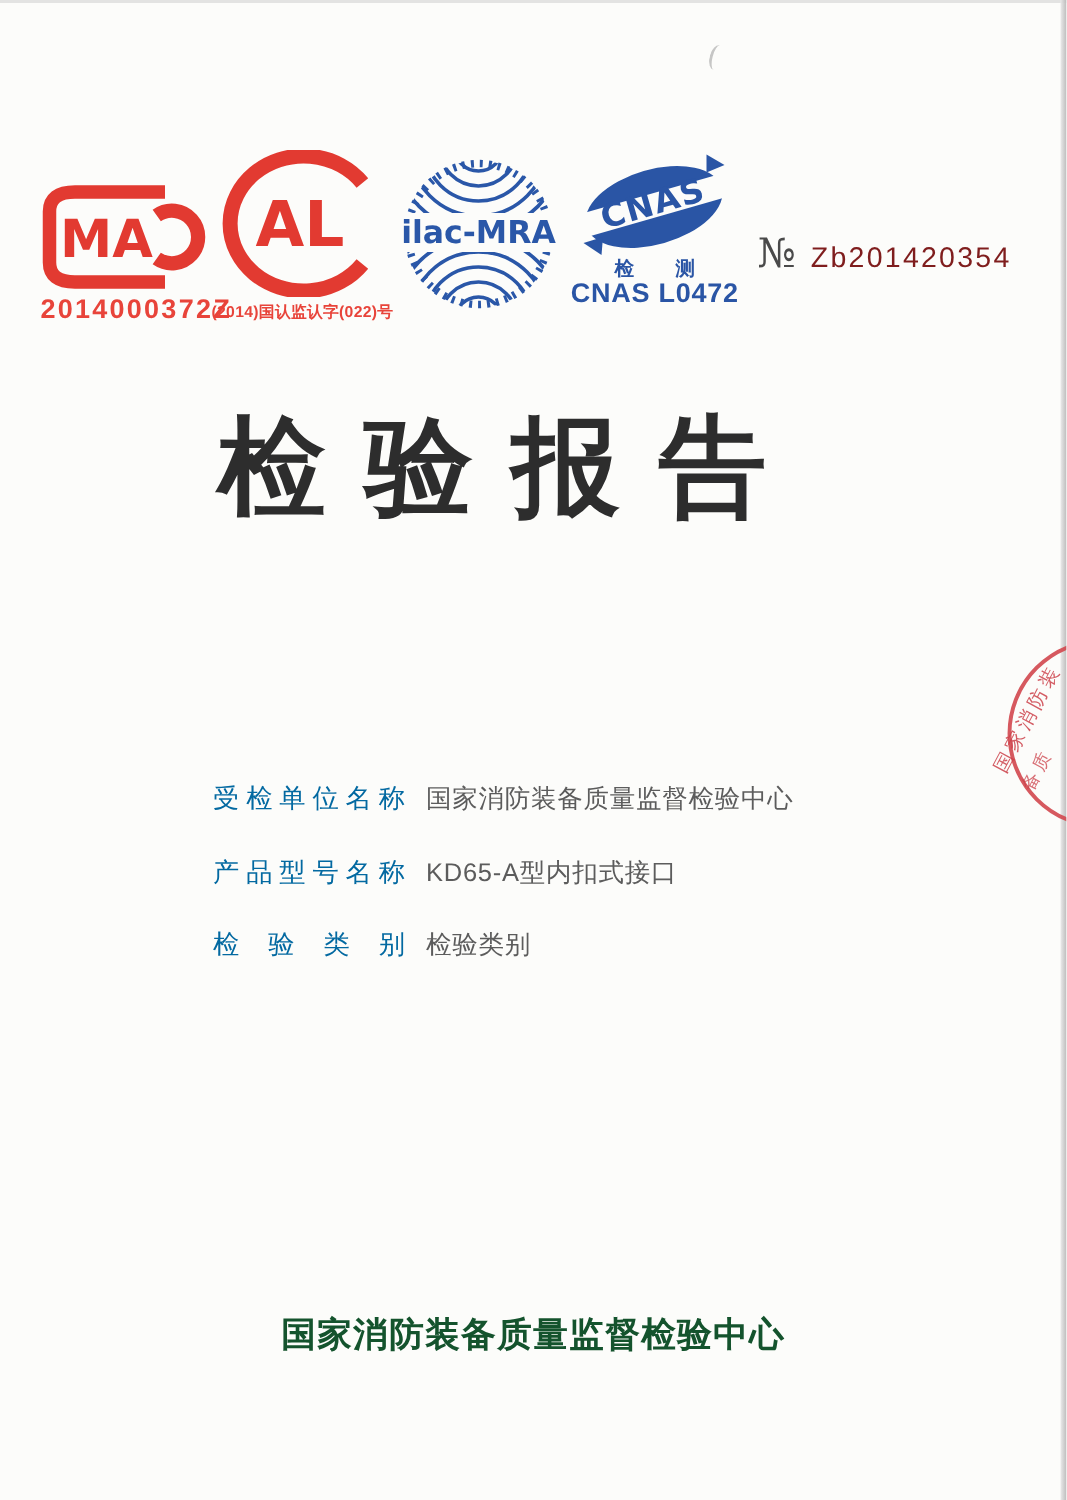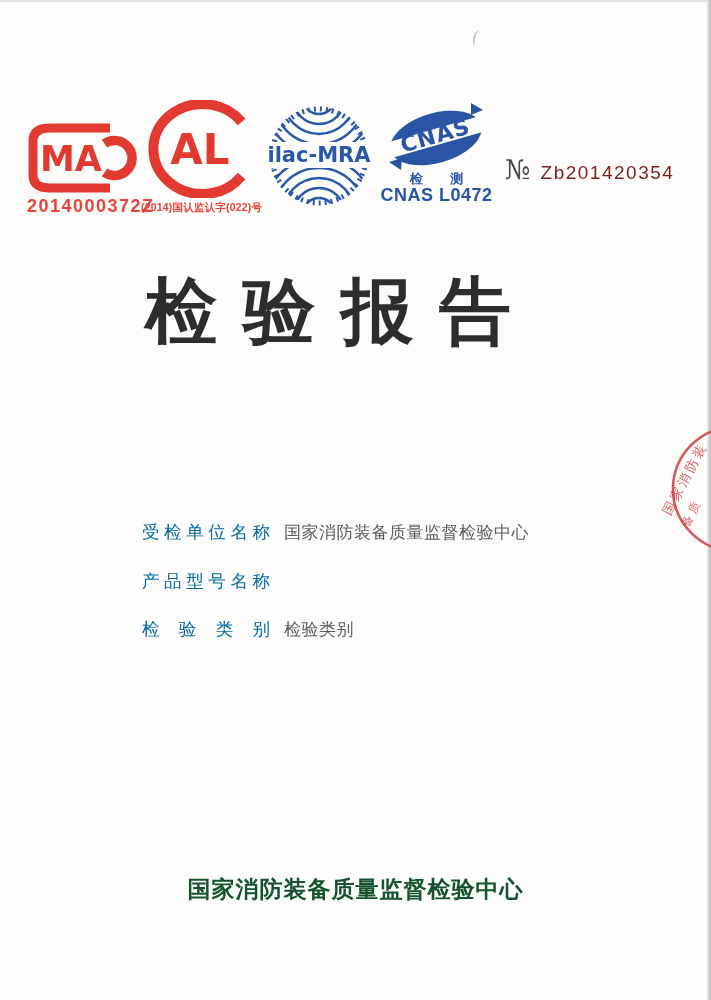--- a/index.html
+++ b/index.html
@@ -120,20 +120,21 @@
 </div>
 
 <div class="abs title">检验报告</div>
 
 <div class="abs field-row row-0">
   <span class="lab">受检单位名称</span>
   <span class="val">国家消防装备质量监督检验中心</span>
 </div>
 <div class="abs field-row row-1">
   <span class="lab">产品型号名称</span>
+  <span class="val">KD65-A型内扣式接口</span>
 </div>
 <div class="abs field-row row-2">
   <span class="lab">检验类别</span>
   <span class="val">检验类别</span>
 </div>
 
 <div class="abs footer-org">国家消防装备质量监督检验中心</div>
 
 <div class="abs stamp">
   <svg width="61" height="135" viewBox="0 0 61 135">

